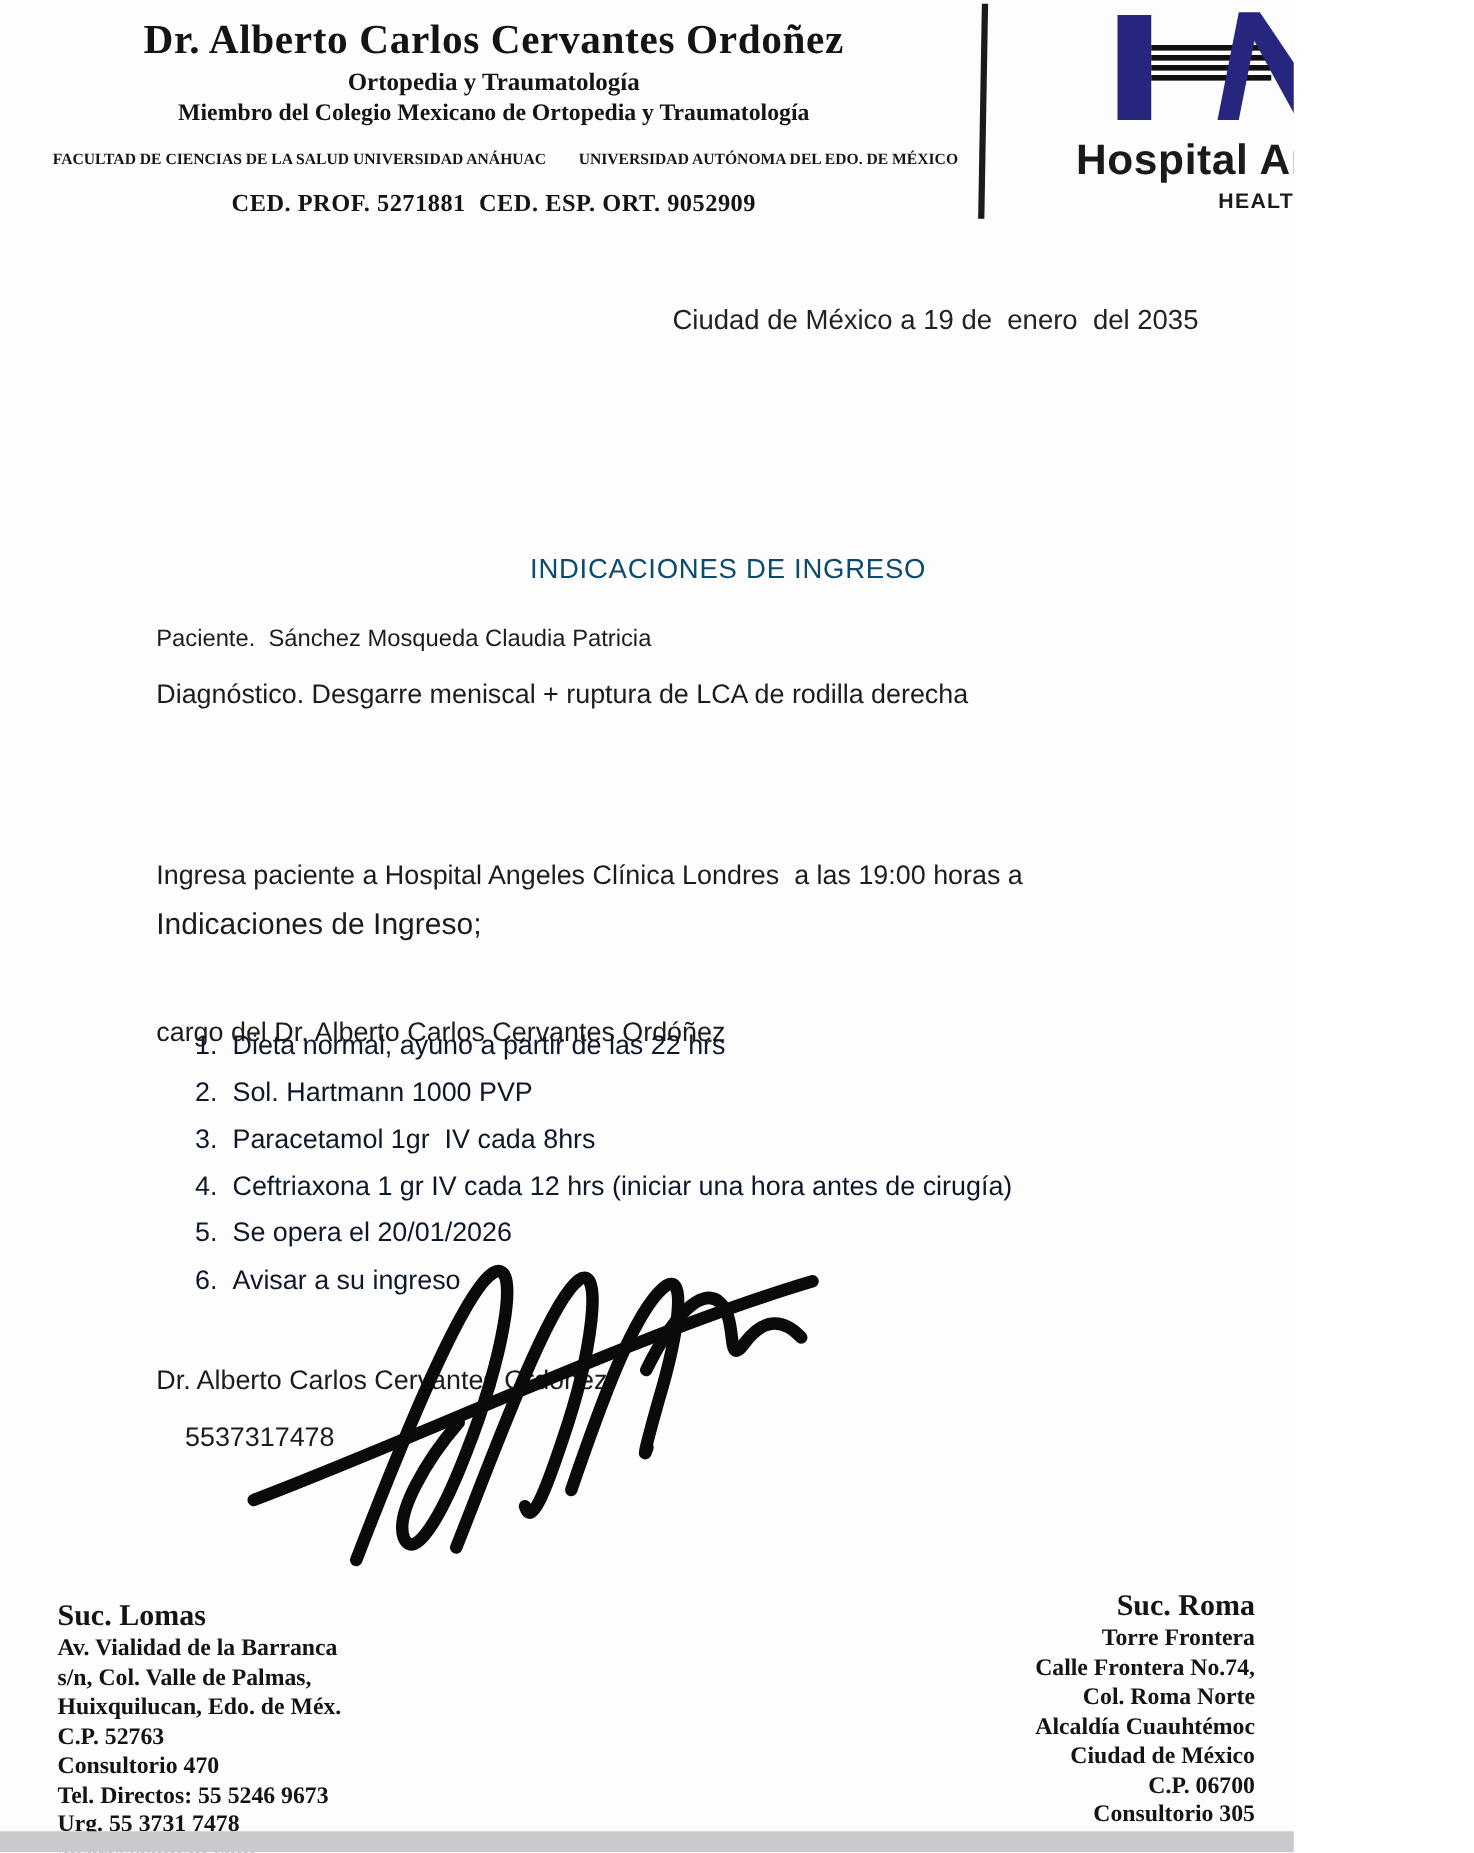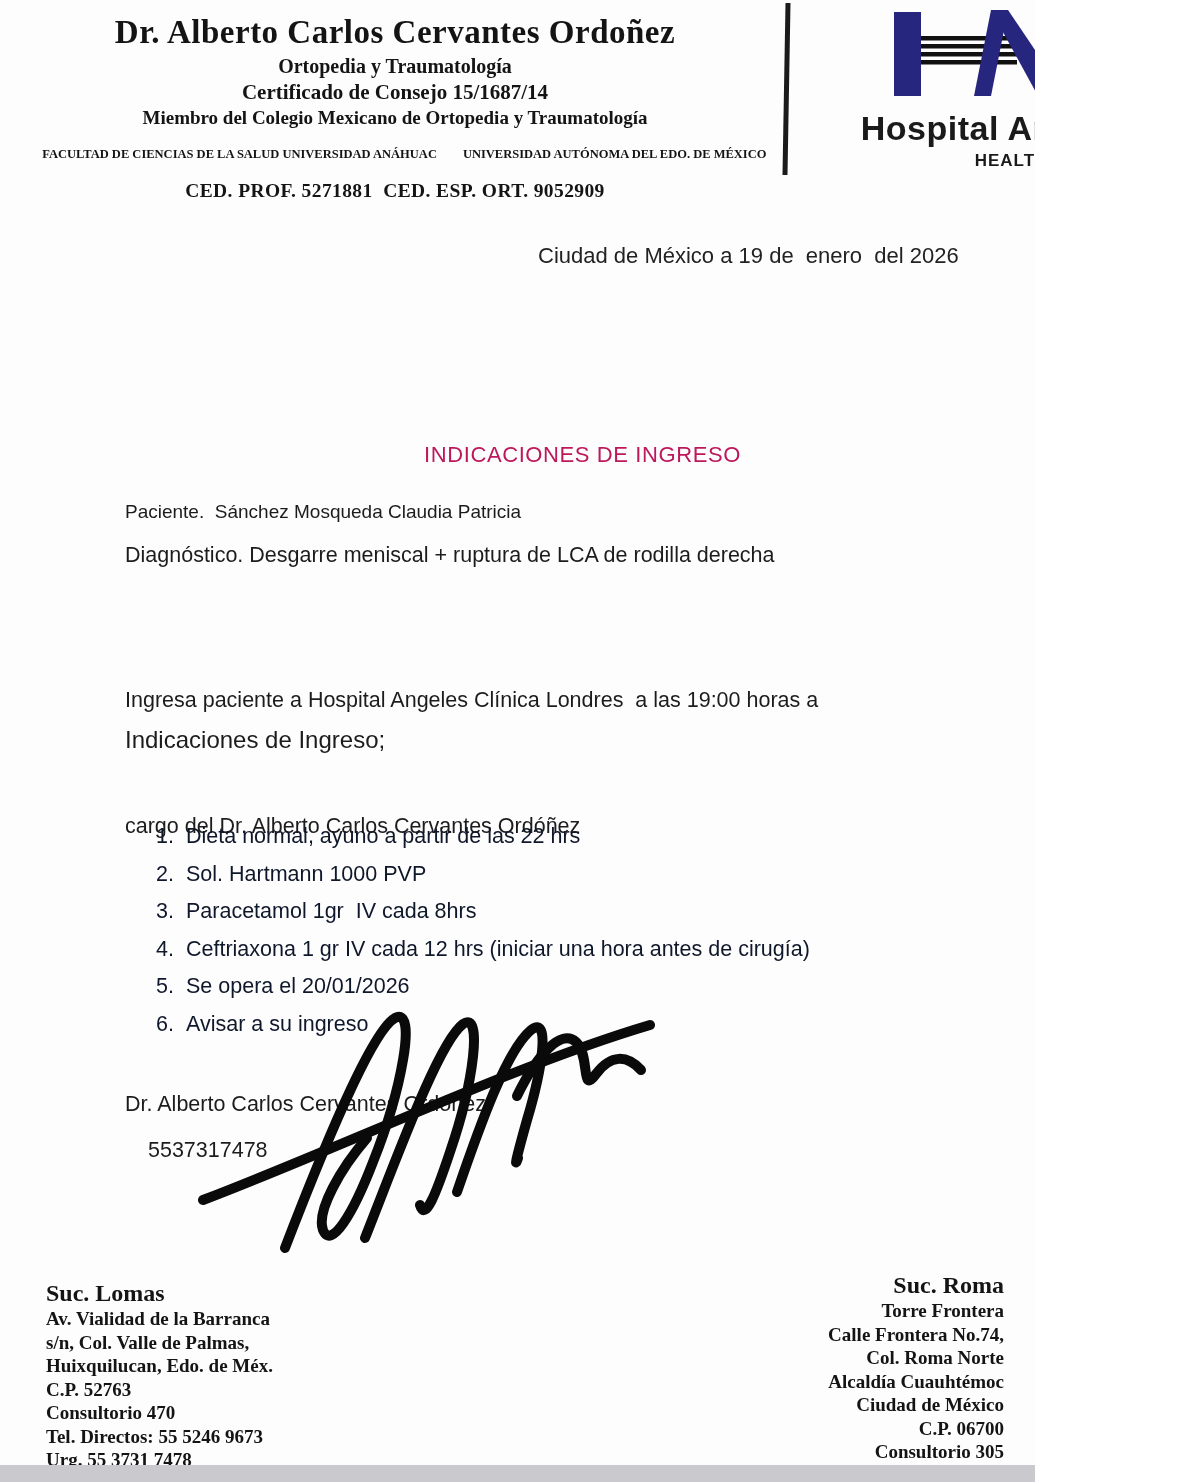--- a/index.html
+++ b/index.html
@@ -51,21 +51,21 @@
     letter-spacing: 1px; text-align: right; margin-top: 3px; padding-right: 22px;
   }
 
   
   .date-line {
     position: absolute; left: 538px; top: 243px;
     font-size: 22px; color: #222; white-space: pre-wrap;
   }
   .doc-title {
     position: absolute; left: 424px; top: 442px;
-    font-size: 22px; color: #be185d; letter-spacing: 0.6px;
+    font-size: 22px; color: #0c4a6e; letter-spacing: 0.6px;
   }
   .line-patient   { position: absolute; left: 125px; top: 501px; font-size: 19px; white-space: pre-wrap; }
   .line-diagnosis { position: absolute; left: 125px; top: 543px; font-size: 21.5px; white-space: pre-wrap; }
   .para-admission { position: absolute; left: 125px; top: 595px; font-size: 21.5px; line-height: 42px; white-space: pre-wrap; }
   .instr-heading  { position: absolute; left: 125px; top: 726px; font-size: 24px; }
 
   ol.instructions {
     position: absolute; left: 128px; top: 824px;
     font-size: 21.5px; color: #0f172a;
     padding-left: 52px;
@@ -95,21 +95,20 @@
   }
 </style>
 </head>
 <body>
 
 <div class="page">
 
   <div class="letterhead">
     <div class="lh-doctor">Dr. Alberto Carlos Cervantes Ordoñez</div>
     <div class="lh-spec">Ortopedia y Traumatología</div>
-    <div class="lh-cert">Certificado de Consejo 15/1687/14</div>
     <div class="lh-member">Miembro del Colegio Mexicano de Ortopedia y Traumatología</div>
     <div class="lh-univ">
       <span>FACULTAD DE CIENCIAS DE LA SALUD UNIVERSIDAD ANÁHUAC</span><span class="gap"></span><span>UNIVERSIDAD AUTÓNOMA DEL EDO. DE MÉXICO</span>
     </div>
     <div class="lh-ced">CED. PROF. 5271881  CED. ESP. ORT. 9052909</div>
   </div>
 
   <div class="divider-bar"></div>
   <div class="logo-block">
     <svg class="logo-mark" width="210" height="95" viewBox="0 0 210 95">
@@ -118,21 +117,21 @@
       <rect x="51" y="36" width="98" height="4.5" fill="#111111"></rect>
       <rect x="51" y="44" width="98" height="4.5" fill="#111111"></rect>
       <rect x="51" y="52" width="96" height="4.5" fill="#111111"></rect>
       <polygon points="121,2 138,2 121,88 104,88" fill="#26267e"></polygon>
       <polygon points="121,2 138,2 196,88 168,88" fill="#26267e"></polygon>
     </svg>
     <div class="logo-name">Hospital Angeles</div>
     <div class="logo-system">HEALTH SYSTEM</div>
   </div>
 
-  <div class="date-line">Ciudad de México a 19 de  enero  del 2026</div>
+  <div class="date-line">Ciudad de México a 19 de  enero  del 2035</div>
 
   <div class="doc-title">INDICACIONES DE INGRESO</div>
 
   <div class="line-patient">Paciente.  Sánchez Mosqueda Claudia Patricia</div>
   <div class="line-diagnosis">Diagnóstico. Desgarre meniscal + ruptura de LCA de rodilla derecha</div>
 
   <div class="para-admission">
     <div>Ingresa paciente a Hospital Angeles Clínica Londres  a las 19:00 horas a</div>
     <div>cargo del Dr. Alberto Carlos Cervantes Ordóñez</div>
   </div>

